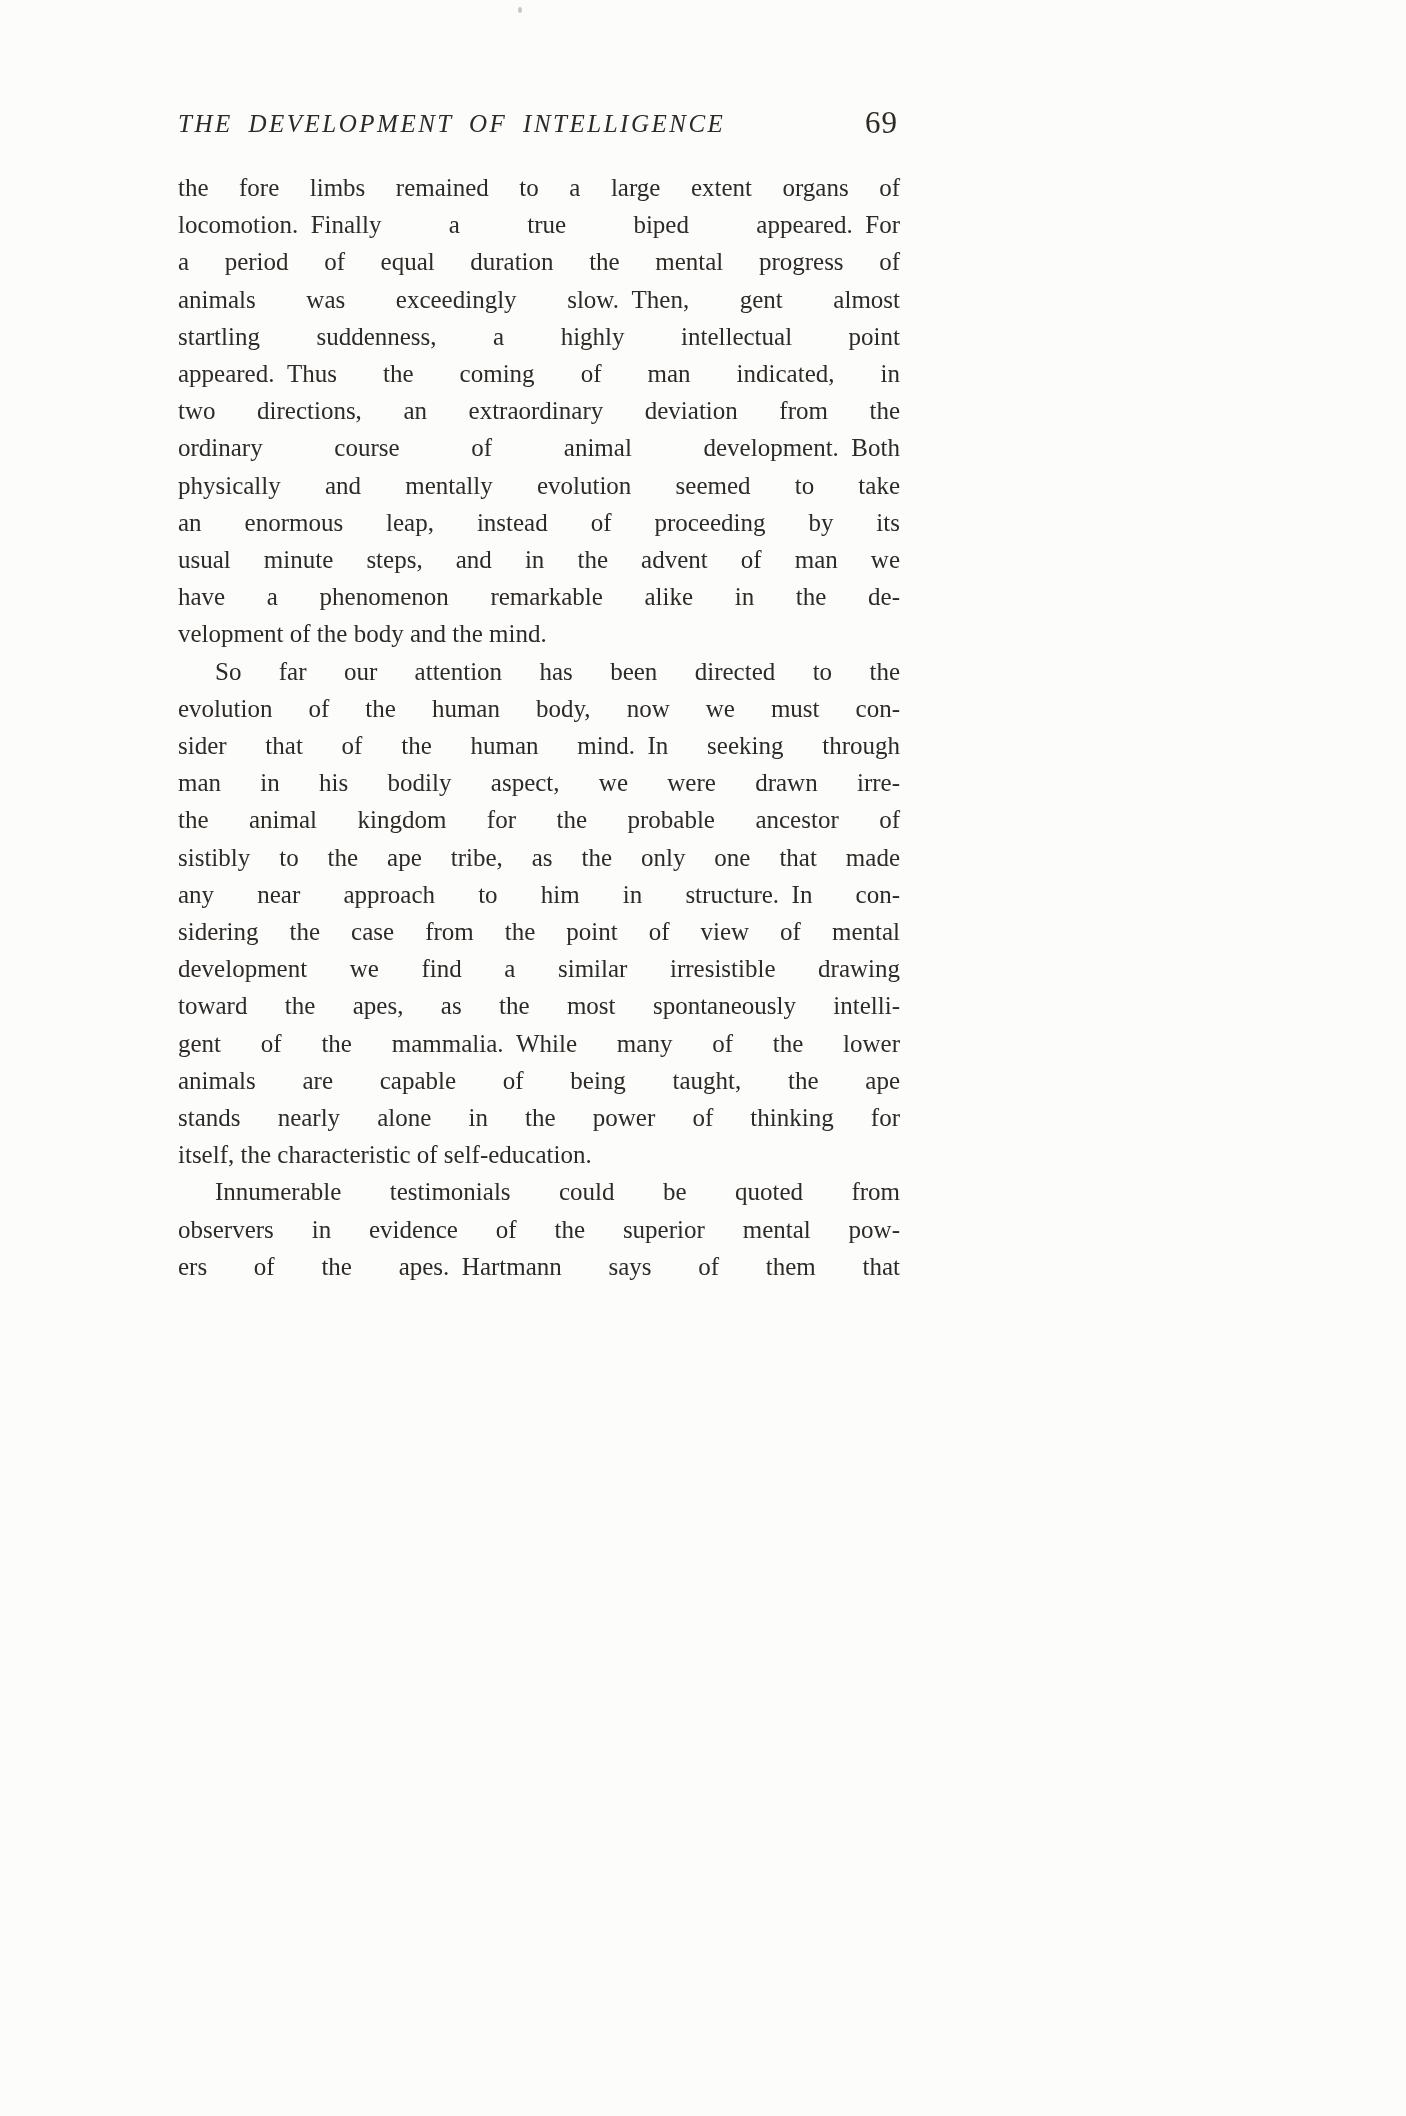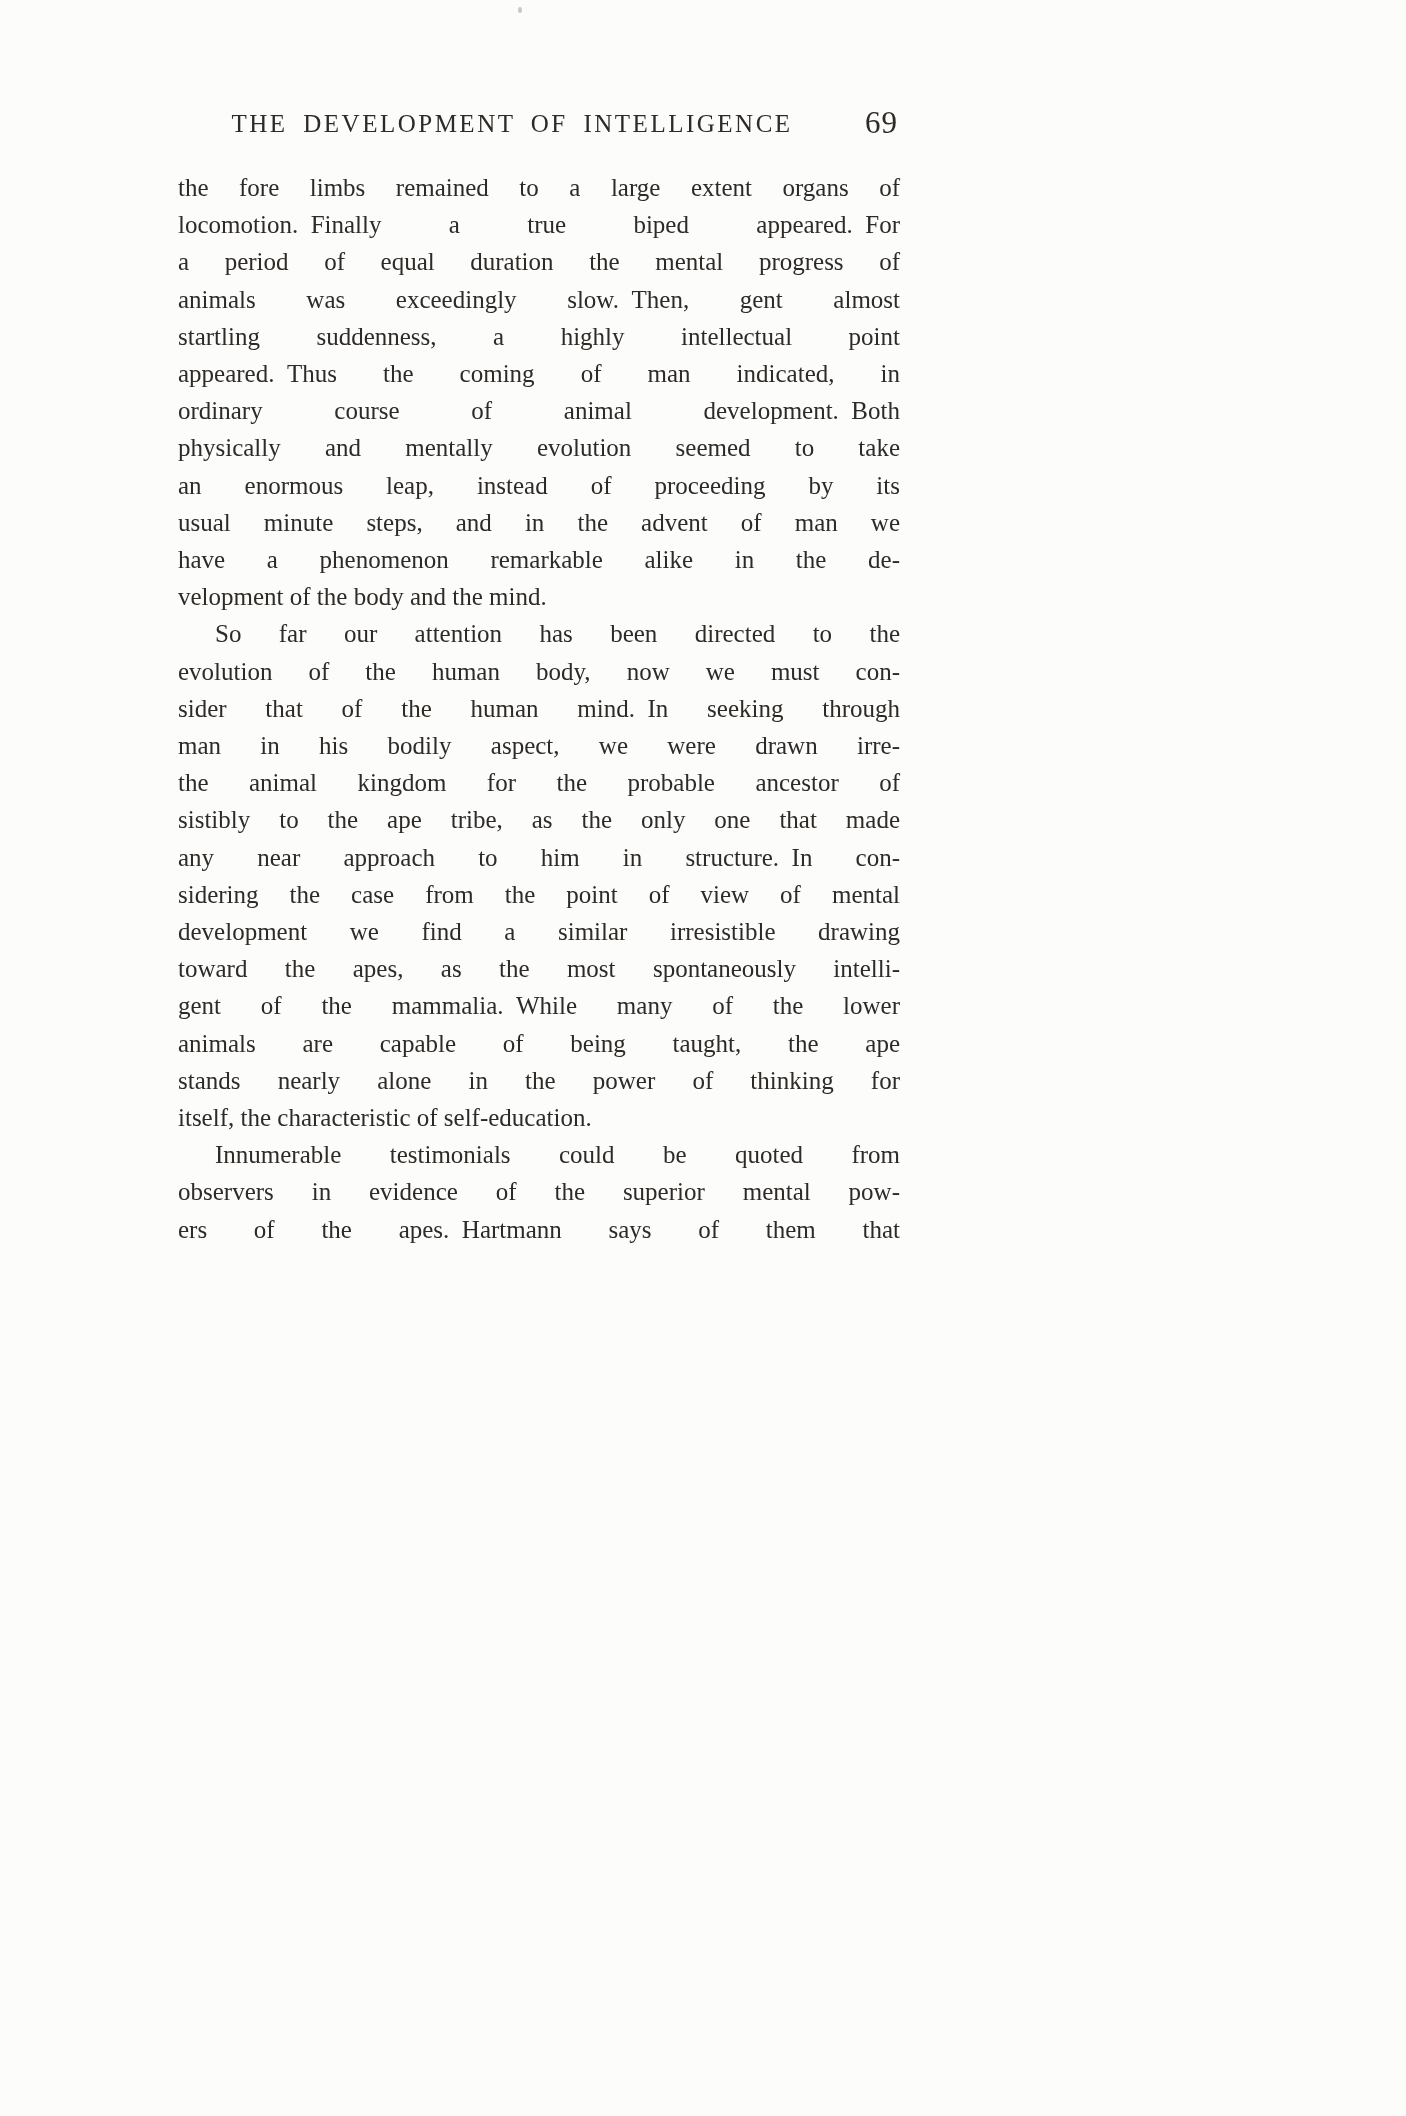--- a/index.html
+++ b/index.html
@@ -29,21 +29,21 @@
     top: 108px;
     width: 722px;
     height: 42px;
   }
 
   .running-title {
     position: absolute;
     left: 0;
     right: 54px;
     top: 2px;
-    text-align: center;
+    font-style: italic;
     font-size: 25px;
     letter-spacing: 2.5px;
     word-spacing: 7px;
     color: var(--ink, #2e2b27);
     white-space: nowrap;
   }
 
   .page-number {
     position: absolute;
     right: 2px;
@@ -104,20 +104,21 @@
   </div>
 
   <div class="text-block">
       <div class="paragraph">
         <div class="line">the fore limbs remained to a large extent organs of</div>
         <div class="line">locomotion. Finally a true biped appeared. For</div>
         <div class="line">a period of equal duration the mental progress of</div>
         <div class="line">animals was exceedingly slow. Then, gent almost</div>
         <div class="line">startling suddenness, a highly intellectual point</div>
         <div class="line">appeared. Thus the coming of man indicated, in</div>
+        <div class="line">two directions, an extraordinary deviation from the</div>
         <div class="line">ordinary course of animal development. Both</div>
         <div class="line">physically and mentally evolution seemed to take</div>
         <div class="line">an enormous leap, instead of proceeding by its</div>
         <div class="line">usual minute steps, and in the advent of man we</div>
         <div class="line">have a phenomenon remarkable alike in the de-</div>
         <div class="line">velopment of the body and the mind.</div>
       </div>
       <div class="paragraph indented">
         <div class="line">So far our attention has been directed to the</div>
         <div class="line">evolution of the human body, now we must con-</div>

